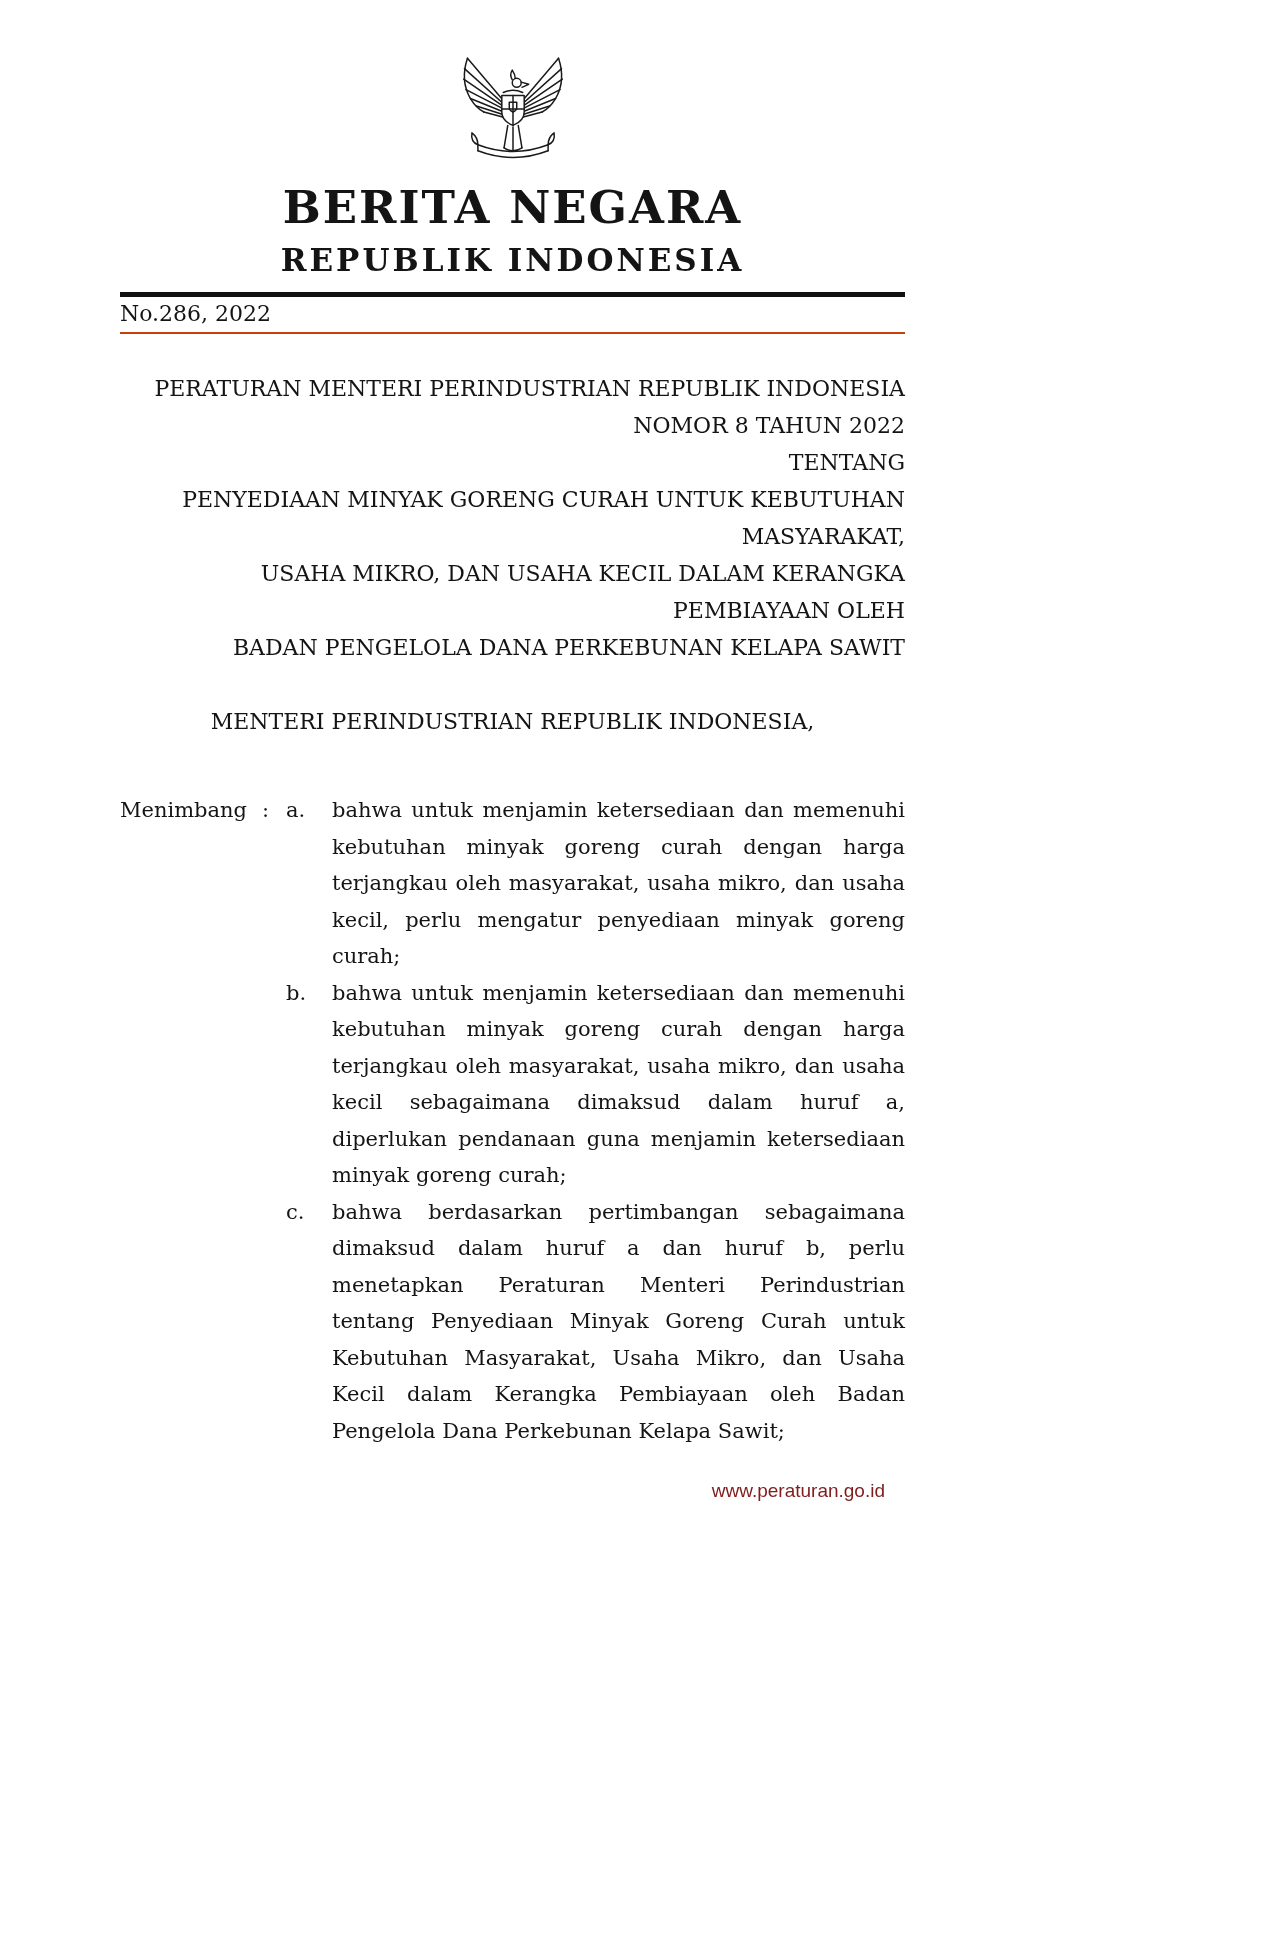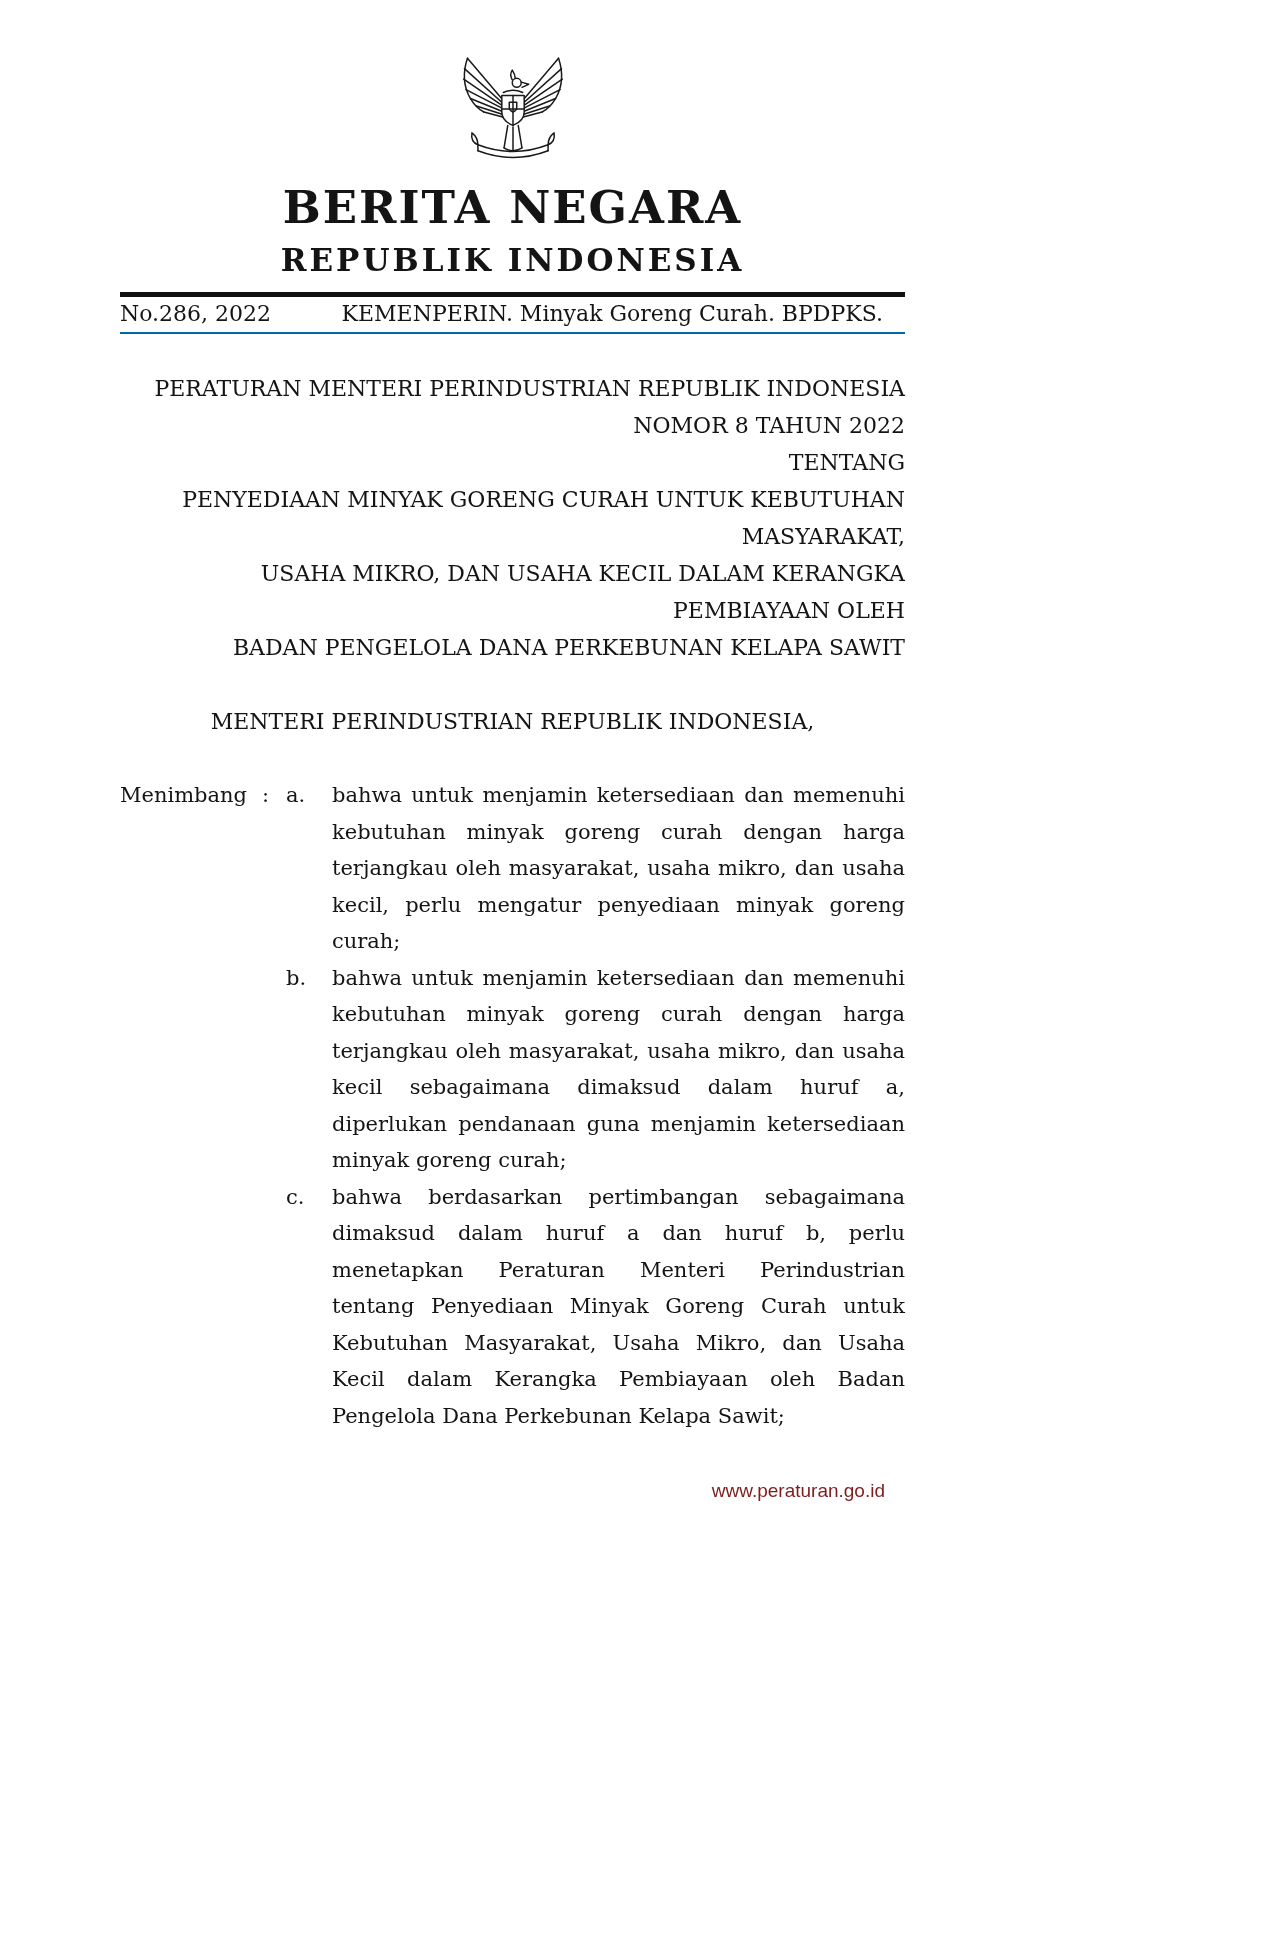--- a/index.html
+++ b/index.html
@@ -43,21 +43,21 @@
     border-top: 5px solid #111;
     height: 0;
   }
   .info-row {
     display: flex;
     align-items: baseline;
     justify-content: space-between;
     font-size: 22px;
     line-height: 28px;
     padding: 3px 0 4px 0;
-    border-bottom: 2px solid #0369a1;
+    border-bottom: 2px solid #c2410c;
   }
   .info-subject { padding-right: 22px; }
   .heading-block {
     margin-top: 36px;
     text-align: right;
     font-size: 22px;
     line-height: 37px;
   }
   .heading-block div { display: block; }
   .invocation {
@@ -66,21 +66,21 @@
     font-size: 22px;
     line-height: 37px;
   }
   .authority {
     margin-top: 37px;
     text-align: center;
     font-size: 22px;
     line-height: 37px;
   }
   .body-grid {
-    margin-top: 37px;
+    margin-top: 52px;
     display: grid;
     grid-template-columns: 142px 24px 46px 1fr;
     font-size: 21px;
     line-height: 36.5px;
   }
   .cell { align-self: start; }
   .item-text {
     text-align: justify;
     text-justify: inter-word;
   }
@@ -151,21 +151,20 @@
       </svg>
     </div>
 
     <div class="masthead-title">BERITA NEGARA</div>
     <div class="masthead-title2">REPUBLIK INDONESIA</div>
 
     <div class="rule-thick"></div>
 
     <div class="info-row">
       <span class="info-issue">No.286, 2022</span>
-      <span class="info-subject">KEMENPERIN. Minyak Goreng Curah. BPDPKS.</span>
     </div>
 
     <div class="heading-block">
       <div>PERATURAN MENTERI PERINDUSTRIAN REPUBLIK INDONESIA</div>
       <div>NOMOR 8 TAHUN 2022</div>
       <div>TENTANG</div>
       <div>PENYEDIAAN MINYAK GORENG CURAH UNTUK KEBUTUHAN MASYARAKAT,</div>
       <div>USAHA MIKRO, DAN USAHA KECIL DALAM KERANGKA PEMBIAYAAN OLEH</div>
       <div>BADAN PENGELOLA DANA PERKEBUNAN KELAPA SAWIT</div>
     </div>

